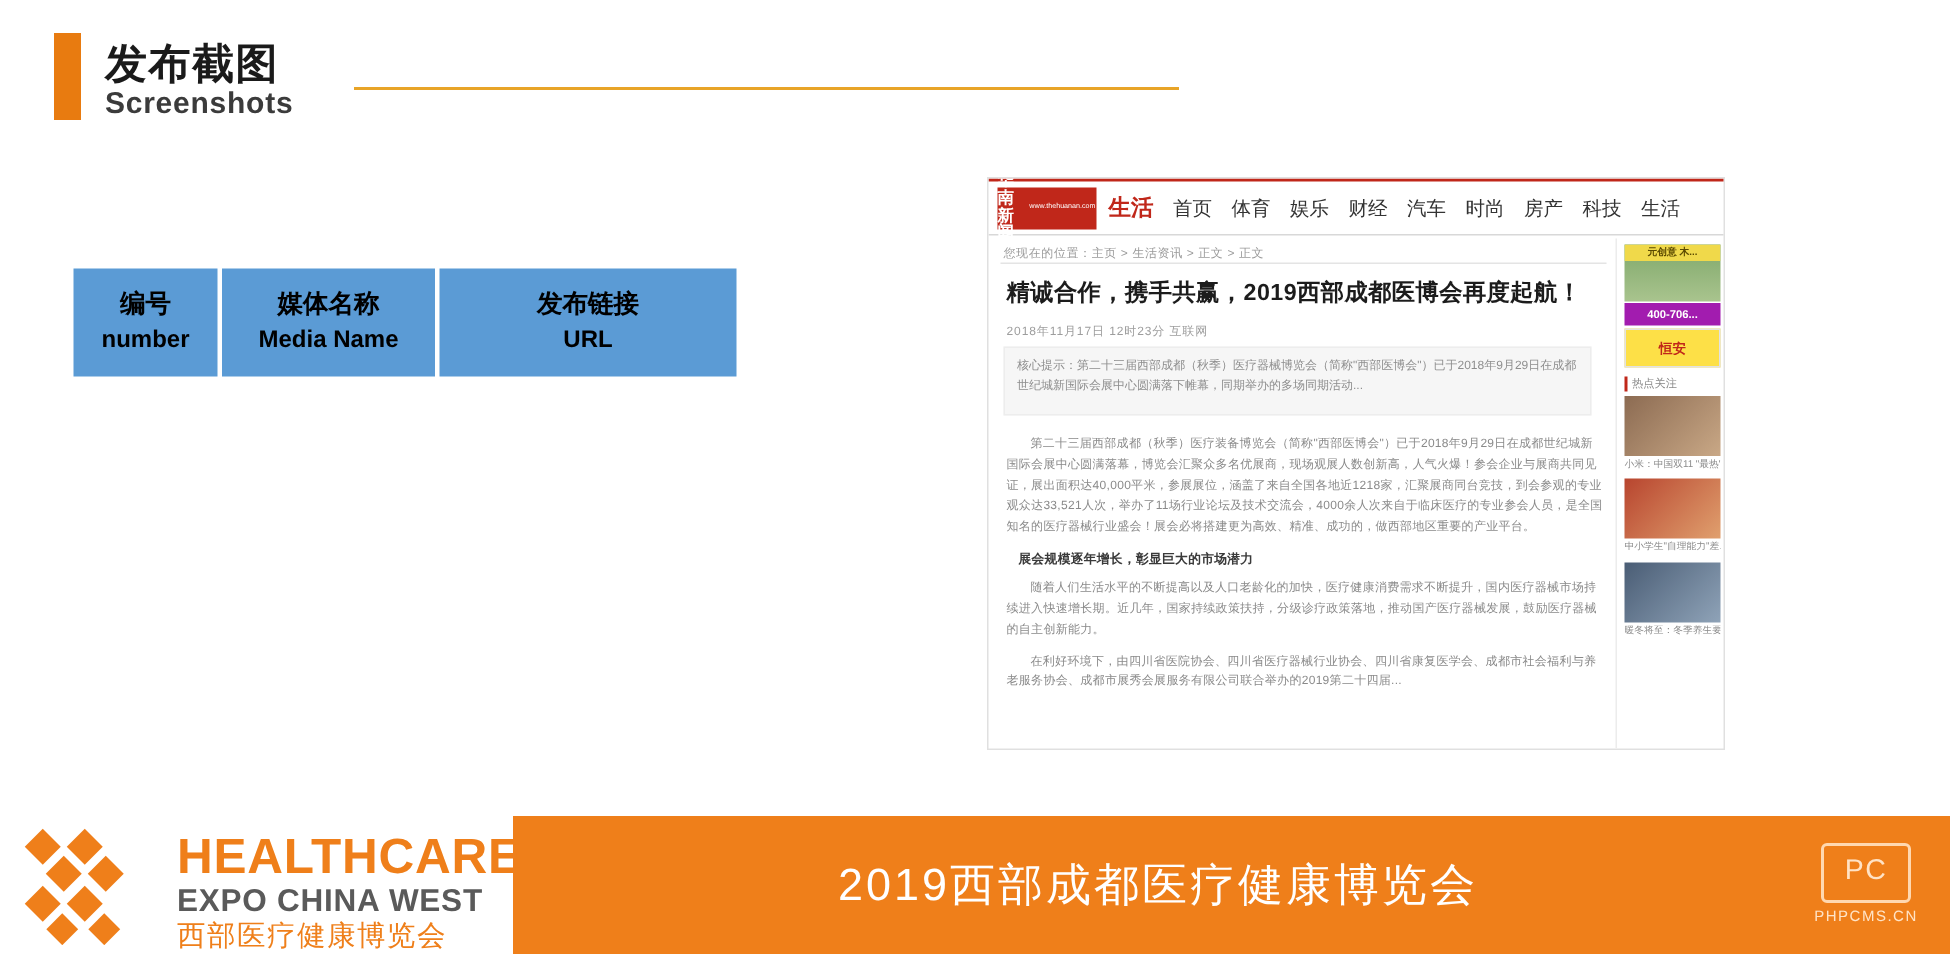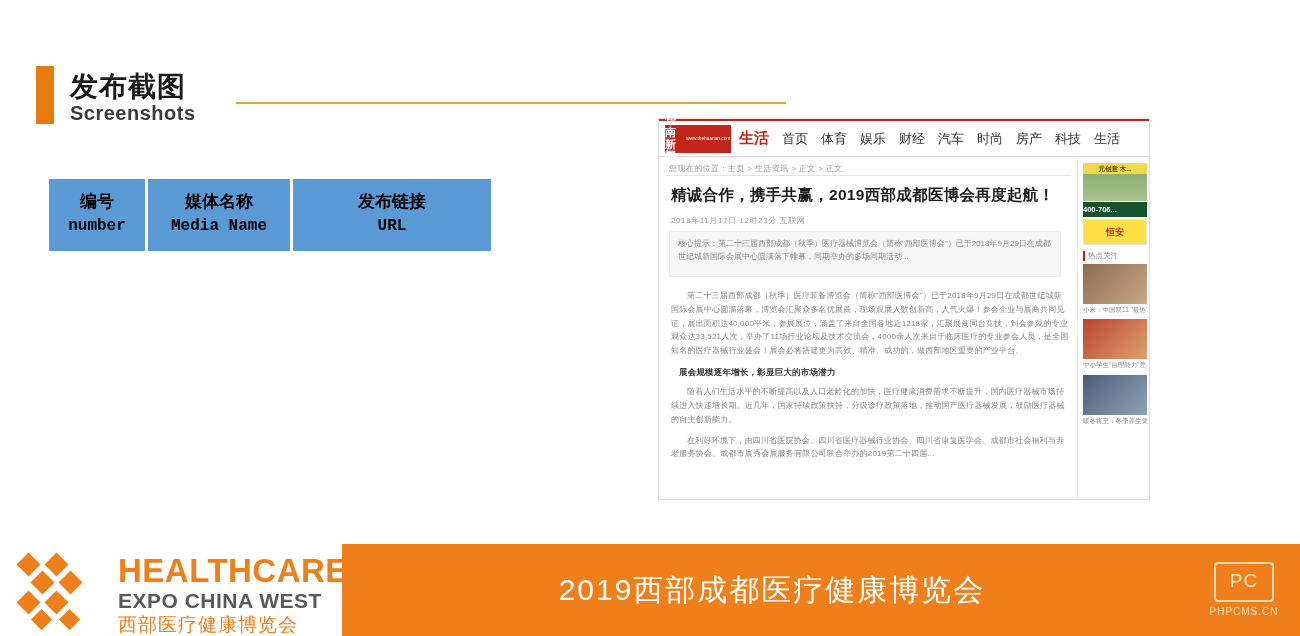--- a/index.html
+++ b/index.html
@@ -15,21 +15,20 @@
     overflow: hidden;
   }
 
   
   .header {
     position: absolute;
     left: 0;
     top: 0;
     width: 1036px;
     height: 110px;
-    margin-top: 44px;
   }
   .header-bar {
     position: absolute;
     left: 36px;
     top: 22px;
     width: 18px;
     height: 58px;
     background: #e87b10;
   }
   .header-title-cn {
@@ -66,21 +65,20 @@
     top: 176px;
     border-collapse: separate;
     border-spacing: 3px;
     table-layout: fixed;
   }
   .info-table td {
     background: #5b9bd5;
     text-align: center;
     vertical-align: middle;
     color: #000;
-    font-family: Liberation Mono, monospace;
   }
   .th-cell {
     height: 70px;
     font-size: 17px;
     font-weight: bold;
     line-height: 1.35;
   }
   .th-cell .en {
     font-size: 16px;
     font-weight: bold;
@@ -265,26 +263,26 @@
     background: #f0d94a;
     color: #5b4a00;
     font-size: 6.5px;
     text-align: center;
     line-height: 11px;
     font-weight: bold;
   }
   .ad-phone {
     width: 64px;
     height: 15px;
-    background: #14532d;
+    background: #a21caf;
     color: #fff;
     font-size: 7.5px;
     font-weight: bold;
     line-height: 15px;
-    text-align: left;
+    text-align: center;
     margin-top: 1px;
   }
   .ad-brand {
     width: 64px;
     height: 26px;
     background: #fde047;
     border: 1px solid #e2e2e2;
     box-sizing: border-box;
     color: #c0271a;
     font-size: 9px;

